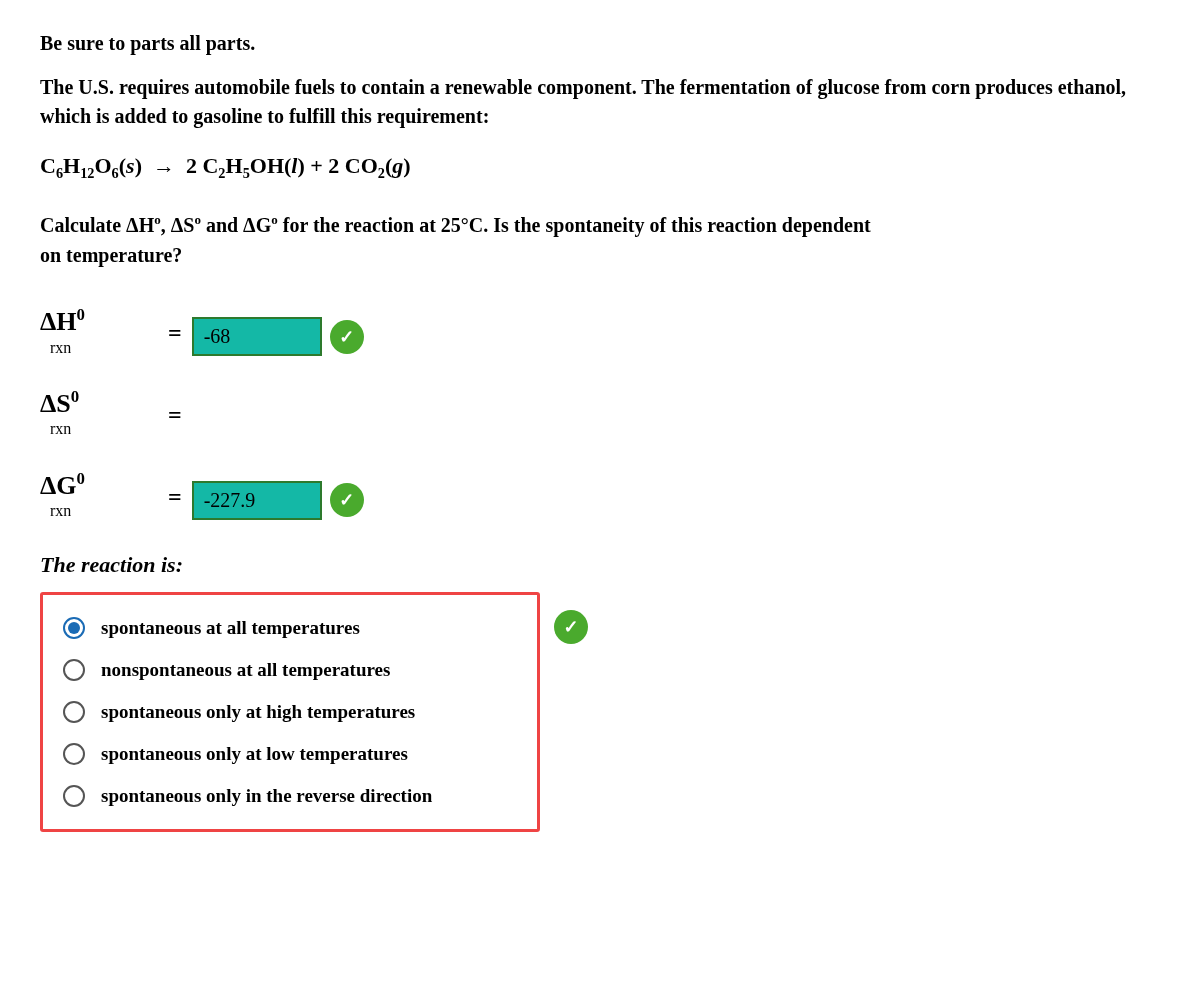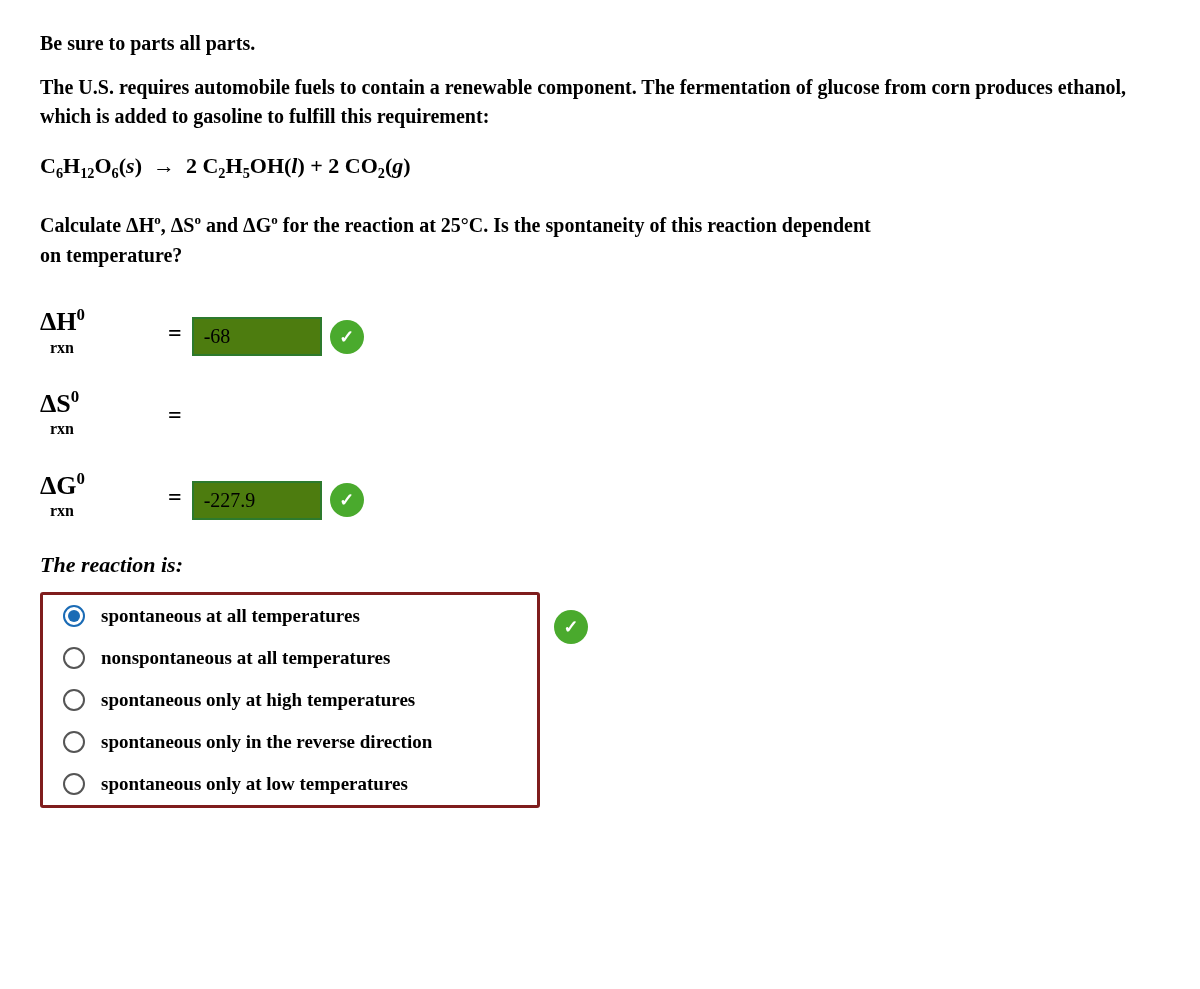--- a/index.html
+++ b/index.html
@@ -48,21 +48,21 @@
     }
     .field-label {
       font-size: 26px;
       font-weight: bold;
       min-width: 120px;
       line-height: 1.1;
     }
     .field-label .rxn {
       display: block;
       font-size: 16px;
-      font-weight: bold;
+      font-weight: normal;
       margin-left: 10px;
       margin-top: 2px;
     }
     .equals {
       font-size: 24px;
       font-weight: bold;
       margin: 4px 10px 0 8px;
       align-self: center;
     }
     .input-wrap {
@@ -70,21 +70,21 @@
       align-items: center;
       gap: 8px;
     }
     .answer-input {
       border: 2px solid #2d7a2d;
       padding: 6px 10px;
       font-size: 20px;
       width: 130px;
       font-family: 'Times New Roman', Times, serif;
       outline: none;
-      background: #4d7c0f;
+      background: #14b8a6;
     }
     .answer-input.empty {
       border: 1.5px solid #aaa;
     }
     .check-icon {
       width: 34px;
       height: 34px;
       background: #4aaa2d;
       border-radius: 50%;
       display: flex;
@@ -101,23 +101,23 @@
       margin-left: 6px;
       align-self: center;
     }
     .section-title {
       font-weight: bold;
       font-size: 22px;
       margin-bottom: 14px;
       font-style: italic;
     }
     .options-box {
-      border: 3px solid #7f1d1d;
+      border: 3px solid #ef4444;
       border-radius: 3px;
-      padding: 0 20px;
+      padding: 12px 20px;
       display: inline-block;
       min-width: 500px;
       margin-right: 14px;
     }
     .option-row {
       display: flex;
       align-items: center;
       gap: 16px;
       padding: 10px 0;
     }
@@ -218,24 +218,24 @@
       <span class="option-text">nonspontaneous at all temperatures</span>
     </div>
 
     <div class="option-row">
       <div class="radio-outer"></div>
       <span class="option-text">spontaneous only at high temperatures</span>
     </div>
 
     <div class="option-row">
       <div class="radio-outer"></div>
+      <span class="option-text">spontaneous only at low temperatures</span>
+    </div>
+
+    <div class="option-row">
+      <div class="radio-outer"></div>
       <span class="option-text">spontaneous only in the reverse direction</span>
     </div>
 
-    <div class="option-row">
-      <div class="radio-outer"></div>
-      <span class="option-text">spontaneous only at low temperatures</span>
-    </div>
-
   </div>
 
   <div class="check-icon reaction-check">✓</div>
 </div>
 
 </body></html>

